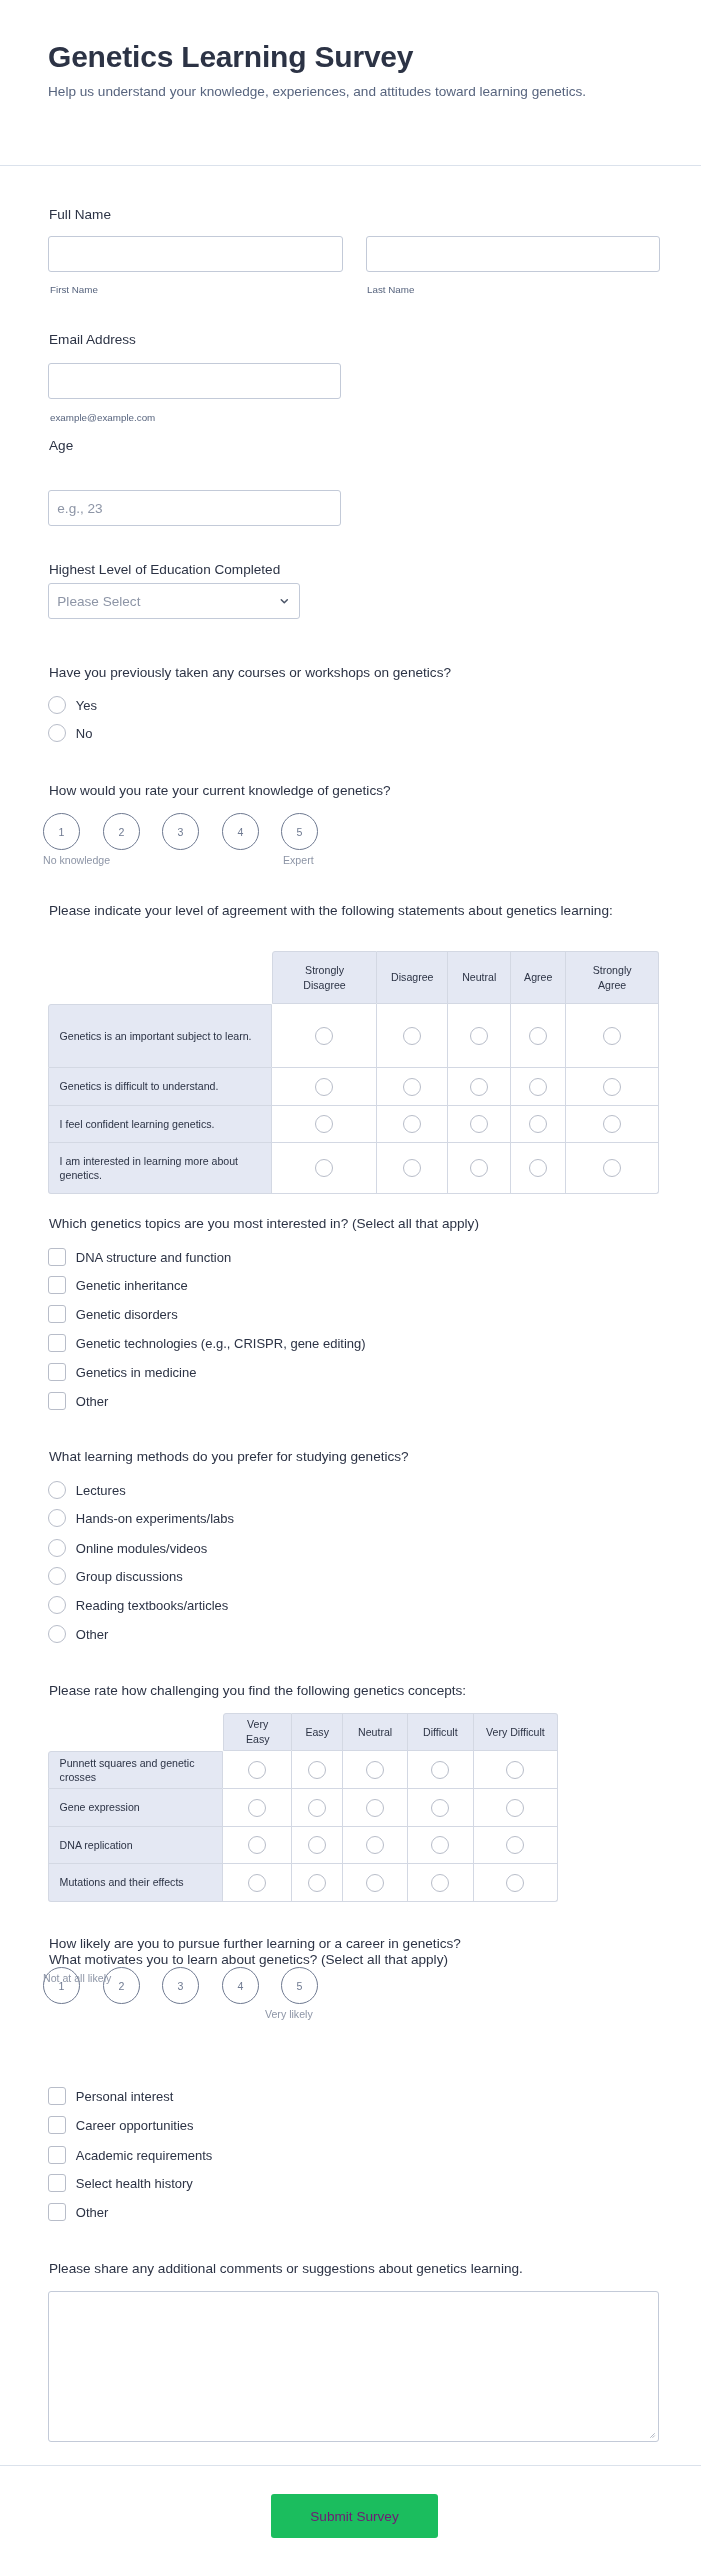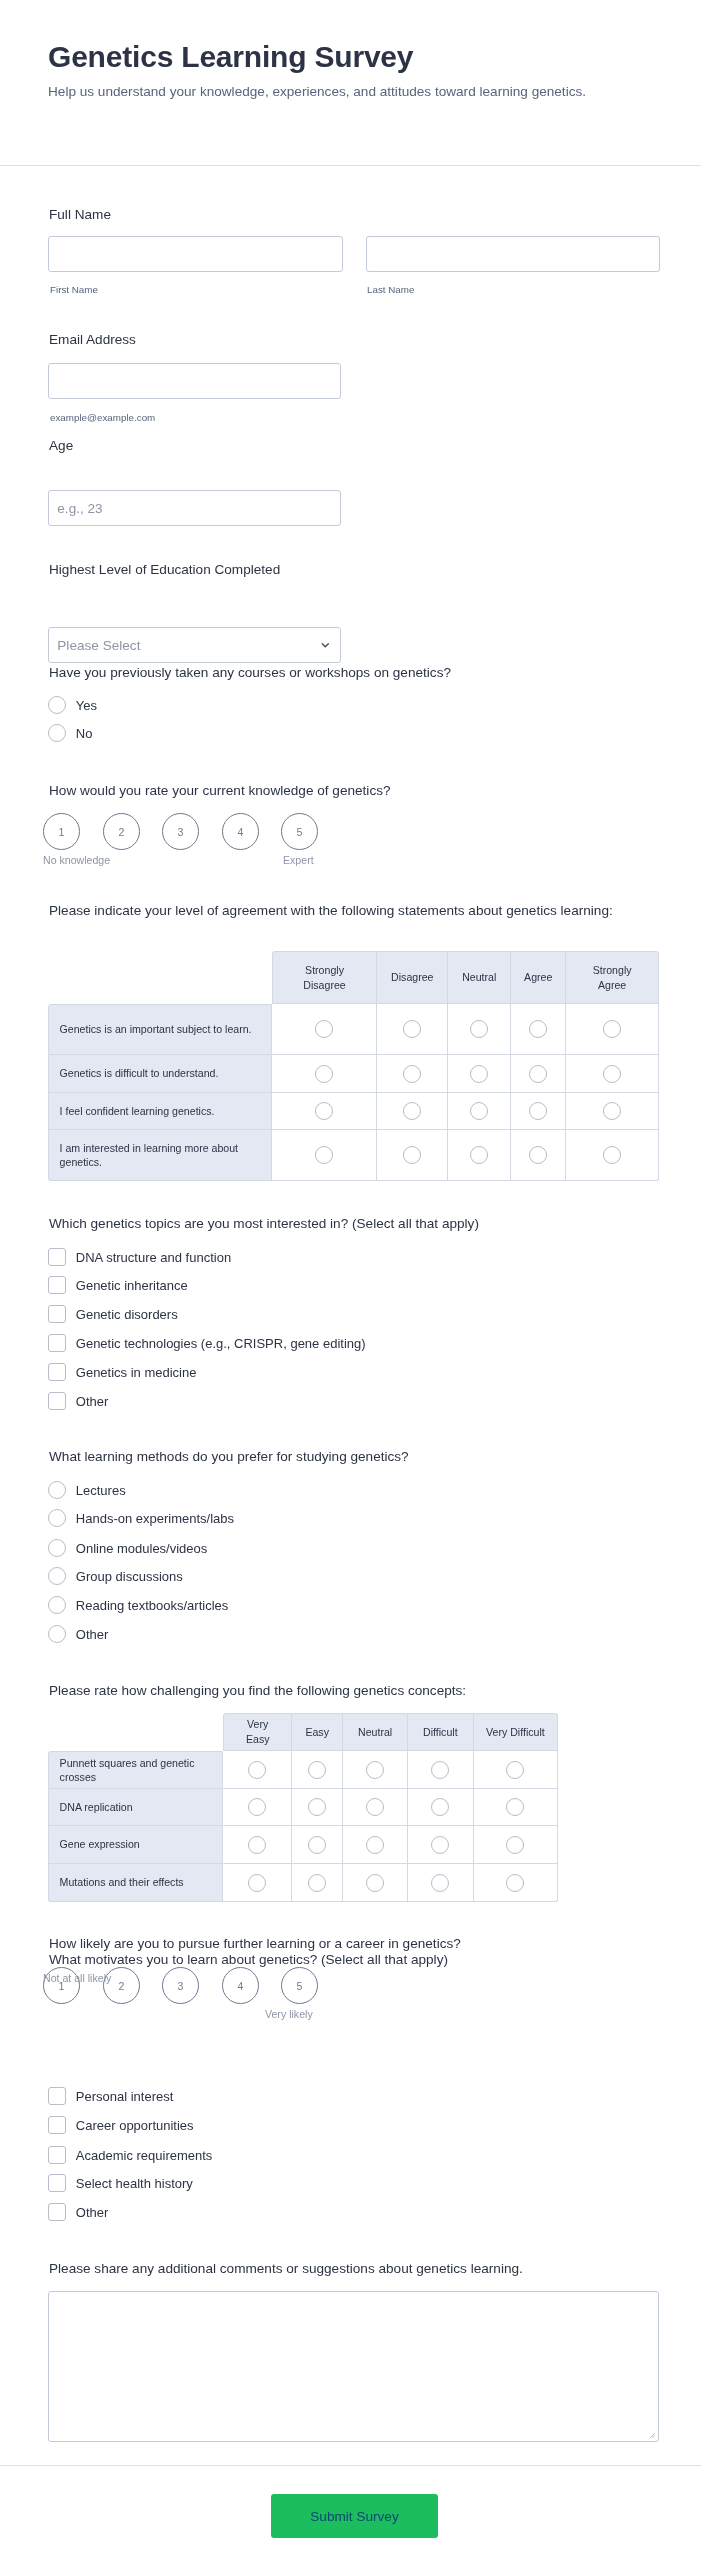--- a/index.html
+++ b/index.html
@@ -28,21 +28,21 @@
   .matrix th.last-head { border-top-right-radius: 3px; }
   .matrix th.empty { background: #fff; border: none; }
   .matrix td.rowlabel { background: #e4e8f3; font-size: 10.6px; color: #2c3345; text-align: left; padding: 0 10.6px; line-height: 14.3px; border-left: 0.8px solid #d3d8e3; }
   .matrix tr.first-row td.rowlabel { border-top: 0.8px solid #d3d8e3; border-top-left-radius: 3px; }
   .matrix tr.last-row td.rowlabel { border-bottom-left-radius: 3px; }
   .matrix tr.last-row td.last { border-bottom-right-radius: 3px; }
   .matrix td.cell { background: #fff; text-align: center; }
   .matrix td.cell .radio { display: inline-block; vertical-align: middle; }
   .textarea { left: 48px; top: 2291px; width: 611px; height: 151px; border: 0.8px solid #c3cad8; border-radius: 3px; background: #fff; }
   .resize { position: absolute; right: 2.3px; bottom: 2.3px; width: 7.5px; height: 7.5px; }
-  .submit { left: 271px; top: 2494px; width: 167px; height: 44px; background: #1bbd5e; border-radius: 3px; color: #0c4a6e; font-size: 13.6px; display: flex; align-items: center; justify-content: center; }
+  .submit { left: 271px; top: 2494px; width: 167px; height: 44px; background: #1bbd5e; border-radius: 3px; color: #701a75; font-size: 13.6px; display: flex; align-items: center; justify-content: center; }
 </style>
 </head>
 <body>
 
 <div class="abs title">Genetics Learning Survey</div>
 <div class="abs subtitle">Help us understand your knowledge, experiences, and attitudes toward learning genetics.</div>
 <div class="abs divider" style="top:165px"></div>
 
 <div class="abs qlabel" style="top:207px">Full Name</div>
 <div class="abs input" style="left:48px; top:236px; width:295px"></div>
@@ -53,21 +53,21 @@
 <div class="abs qlabel" style="top:332px">Email Address</div>
 <div class="abs input" style="left:48px; top:363px; width:293px"></div>
 <div class="abs sublabel" style="left:50px; top:412px">example@example.com</div>
 
 <div class="abs qlabel" style="top:438px">Age</div>
 <div class="abs input" style="left:48px; top:490px; width:293px">
   <span class="ph">e.g., 23</span>
 </div>
 
 <div class="abs qlabel" style="top:562px">Highest Level of Education Completed</div>
-<div class="abs input" style="left:48px; top:627px; width:293px">
+<div class="abs input" style="left:48px; top:583px; width:252px">
   <span class="ph">Please Select</span>
   <svg class="chev" viewBox="0 0 14 14">
       <path d="M3 5 L7 9 L11 5" fill="none" stroke="#4b5568" stroke-width="2" stroke-linecap="round" stroke-linejoin="round"></path>
     </svg>
 </div>
 
 <div class="abs qlabel" style="top:665px">Have you previously taken any courses or workshops on genetics?</div>
 <div class="abs opt" style="top:696px">
   <span class="radio"></span>
   <span class="opt-label">Yes</span>
@@ -98,21 +98,21 @@
     </colgroup>
   <tbody>
       <tr style="height:53px">
     <th class="empty"></th>
     <th class="first-head">Strongly Disagree</th>
     <th class="head">Disagree</th>
     <th class="head">Neutral</th>
     <th class="head">Agree</th>
     <th class="head last-head">Strongly Agree</th>
   </tr>
-  <tr class="first-row" style="height:51px">
+  <tr class="first-row" style="height:64px">
     <td class="rowlabel">Genetics is an important subject to learn.</td>
     <td class="cell"><span class="radio"></span></td>
     <td class="cell"><span class="radio"></span></td>
     <td class="cell"><span class="radio"></span></td>
     <td class="cell"><span class="radio"></span></td>
     <td class="cell"><span class="radio"></span></td>
   </tr>
   <tr style="height:38px">
     <td class="rowlabel">Genetics is difficult to understand.</td>
     <td class="cell"><span class="radio"></span></td>
@@ -212,30 +212,30 @@
     <th class="head last-head">Very Difficult</th>
   </tr>
   <tr class="first-row" style="height:38px">
     <td class="rowlabel">Punnett squares and genetic crosses</td>
     <td class="cell"><span class="radio"></span></td>
     <td class="cell"><span class="radio"></span></td>
     <td class="cell"><span class="radio"></span></td>
     <td class="cell"><span class="radio"></span></td>
     <td class="cell"><span class="radio"></span></td>
   </tr>
+  <tr style="height:38px">
+    <td class="rowlabel">Gene expression</td>
+    <td class="cell"><span class="radio"></span></td>
+    <td class="cell"><span class="radio"></span></td>
+    <td class="cell"><span class="radio"></span></td>
+    <td class="cell"><span class="radio"></span></td>
+    <td class="cell"><span class="radio"></span></td>
+  </tr>
   <tr style="height:37px">
     <td class="rowlabel">DNA replication</td>
-    <td class="cell"><span class="radio"></span></td>
-    <td class="cell"><span class="radio"></span></td>
-    <td class="cell"><span class="radio"></span></td>
-    <td class="cell"><span class="radio"></span></td>
-    <td class="cell"><span class="radio"></span></td>
-  </tr>
-  <tr style="height:38px">
-    <td class="rowlabel">Gene expression</td>
     <td class="cell"><span class="radio"></span></td>
     <td class="cell"><span class="radio"></span></td>
     <td class="cell"><span class="radio"></span></td>
     <td class="cell"><span class="radio"></span></td>
     <td class="cell"><span class="radio"></span></td>
   </tr>
   <tr class="last-row" style="height:38px">
     <td class="rowlabel">Mutations and their effects</td>
     <td class="cell"><span class="radio"></span></td>
     <td class="cell"><span class="radio"></span></td>

